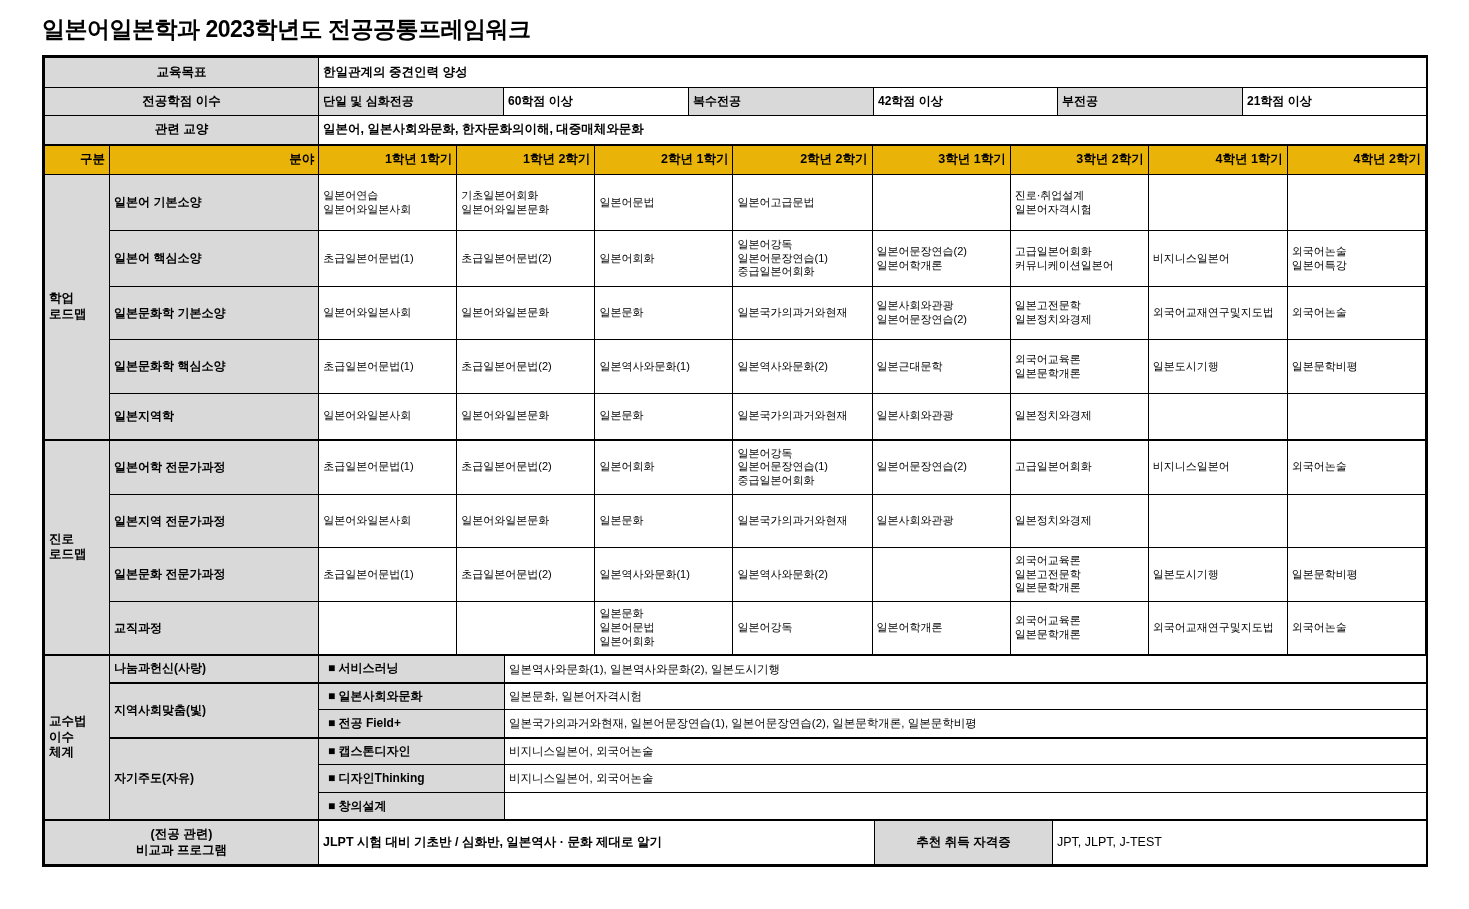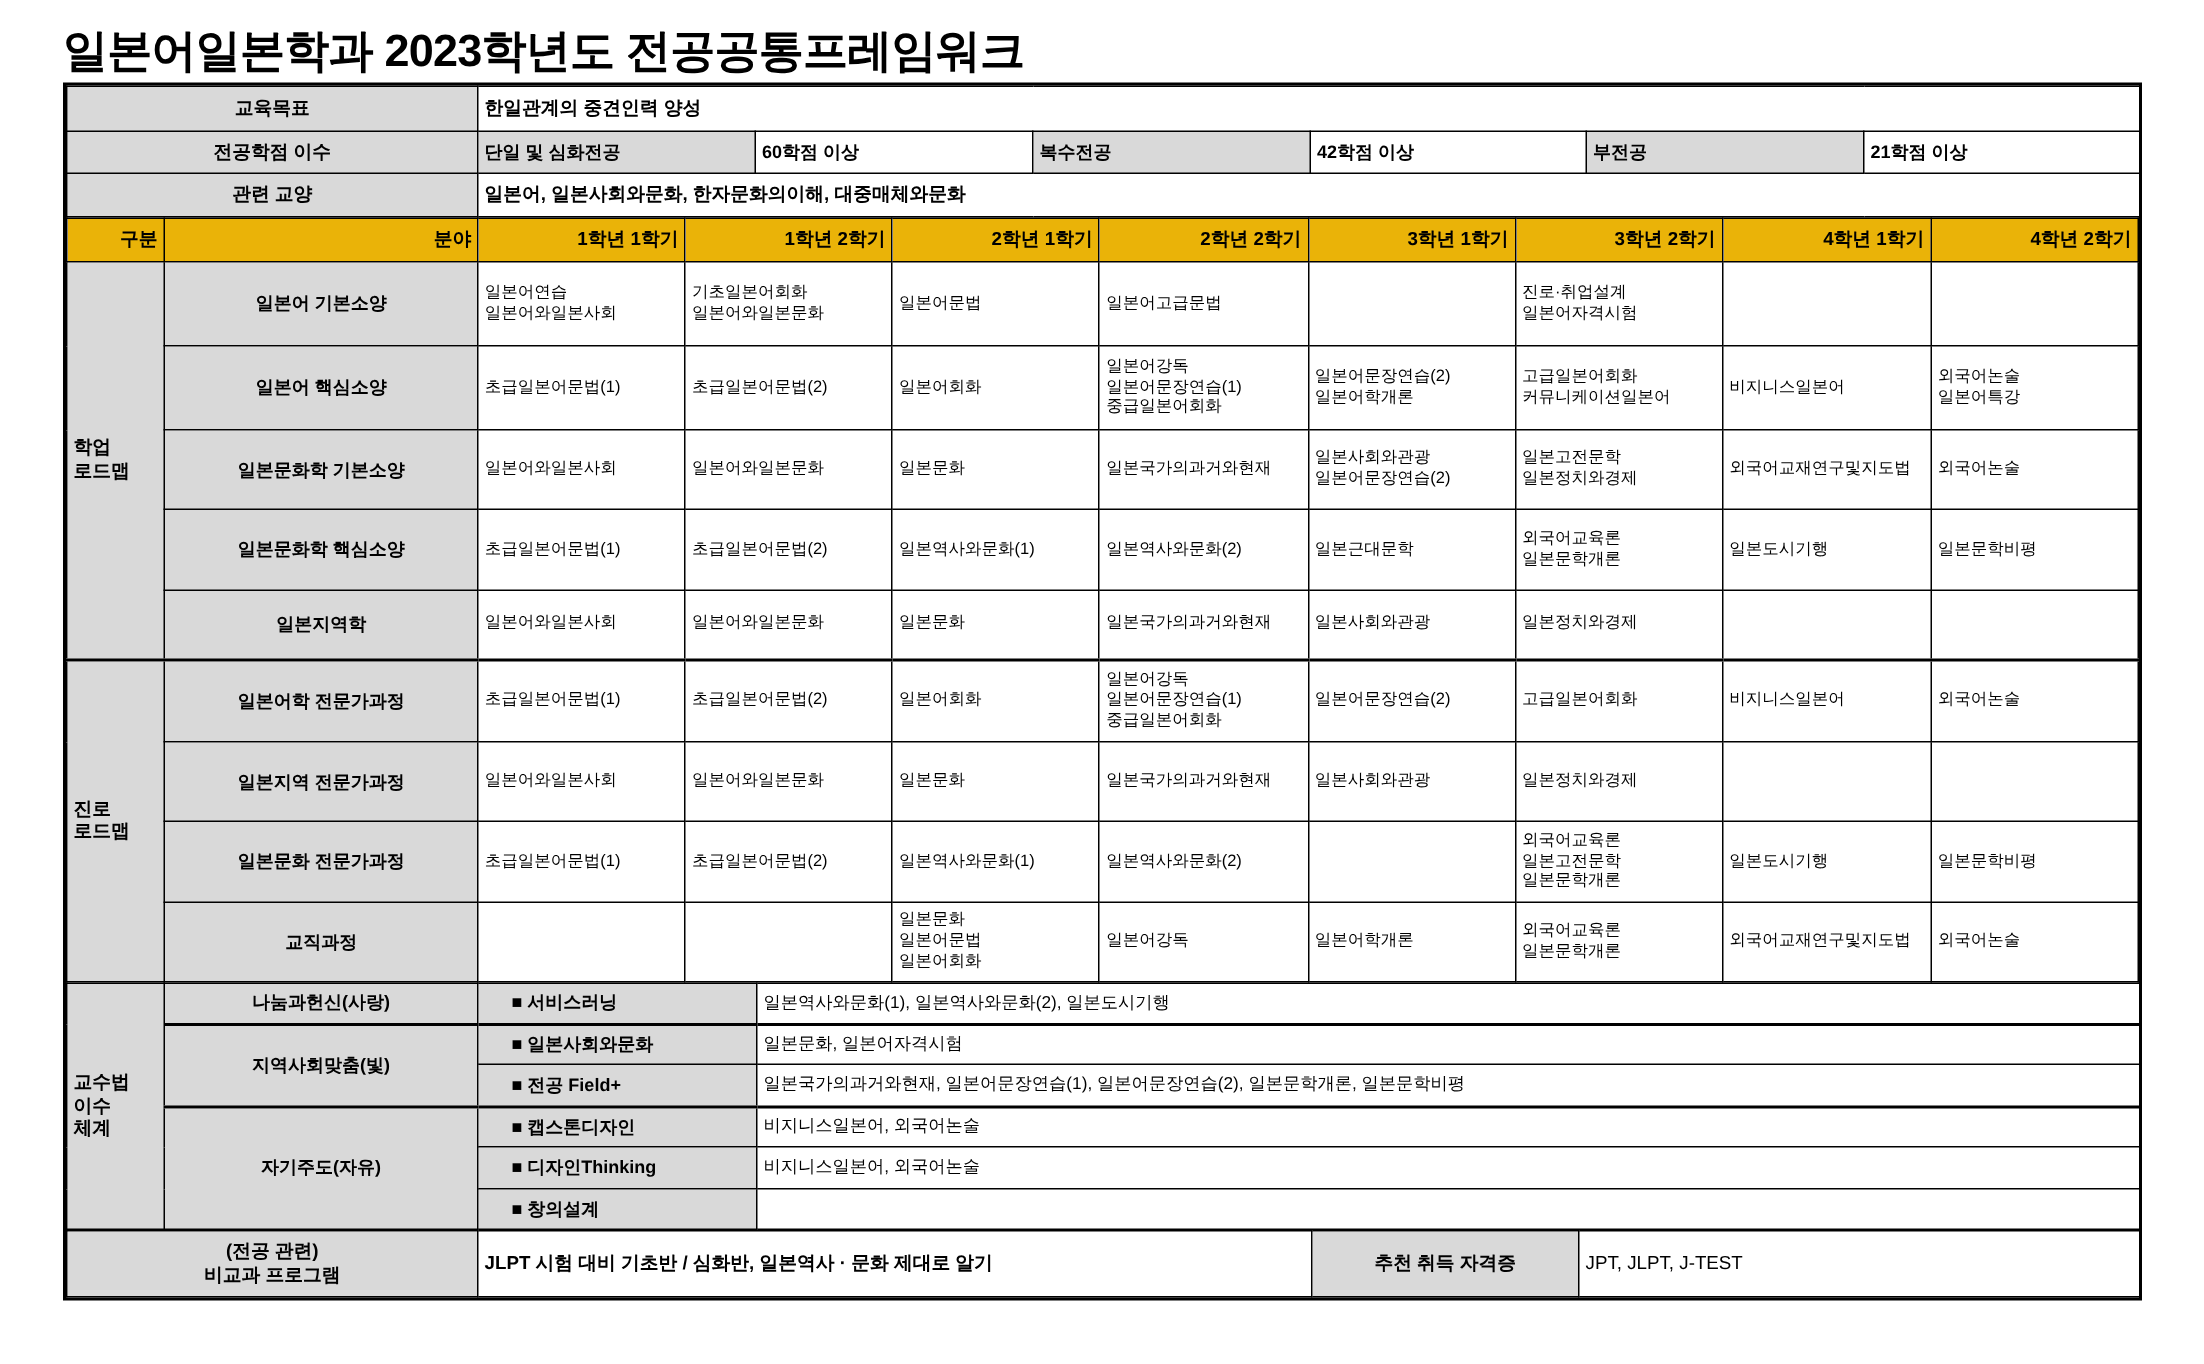--- a/index.html
+++ b/index.html
@@ -1,31 +1,31 @@
 <!DOCTYPE html>
 <html><head>
 <meta charset="utf-8">
 <style>
   * { box-sizing: border-box; }
   html,body { margin:0; padding:0; background:#fff; }
   body { font-family:"Liberation Sans","DejaVu Sans",sans-serif; color:#000; }
   .page { position:relative; width:1469px; height:909px; background:#fff; overflow:hidden; }
-  .title { position:absolute; left:42px; top:14px; font-size:30px; font-weight:bold; letter-spacing:-0.5px; }
+  .title { position:absolute; left:42px; top:14px; font-size:23px; font-weight:bold; letter-spacing:-0.5px; }
   .frame { position:absolute; left:42px; top:55px; width:1386px; border:2px solid #000; }
   table { border-collapse:collapse; table-layout:fixed; width:1382px; }
   td { border:1px solid #000; padding:1px 4px; font-size:11px; line-height:1.25;
        white-space:pre-line; vertical-align:middle; overflow:hidden; }
   .lbl   { background:#d9d9d9; text-align:center; font-weight:bold; font-size:12.5px; }
   .hdr   { background:#eab308; text-align:right; font-weight:bold; font-size:12.5px; }
   .sec   { background:#d9d9d9; font-weight:bold; font-size:12.5px; }
-  .cat   { background:#d9d9d9; text-align:center; font-weight:bold; font-size:12px; }
+  .cat   { background:#d9d9d9; text-align:left; font-weight:bold; font-size:12px; }
   .course{ background:#fff; text-align:left; }
   .topv  { background:#fff; text-align:left; font-weight:bold; font-size:12.5px; }
   .cred  { background:#fff; text-align:left; font-weight:bold; font-size:12px; }
-  .mlbl  { background:#d9d9d9; text-align:left; font-weight:bold; font-size:12px; padding-left:22px; }
+  .mlbl  { background:#d9d9d9; text-align:left; font-weight:bold; font-size:12px; padding-left:9px; }
   .mval  { background:#fff; text-align:left; font-size:11.5px; }
   .sec-top td, tr.sec-top > td { border-top:2px solid #000; }
 </style>
 </head>
 <body>
 
 <div class="page">
   <div class="title">일본어일본학과 2023학년도 전공공통프레임워크</div>
 
   <div class="frame">

